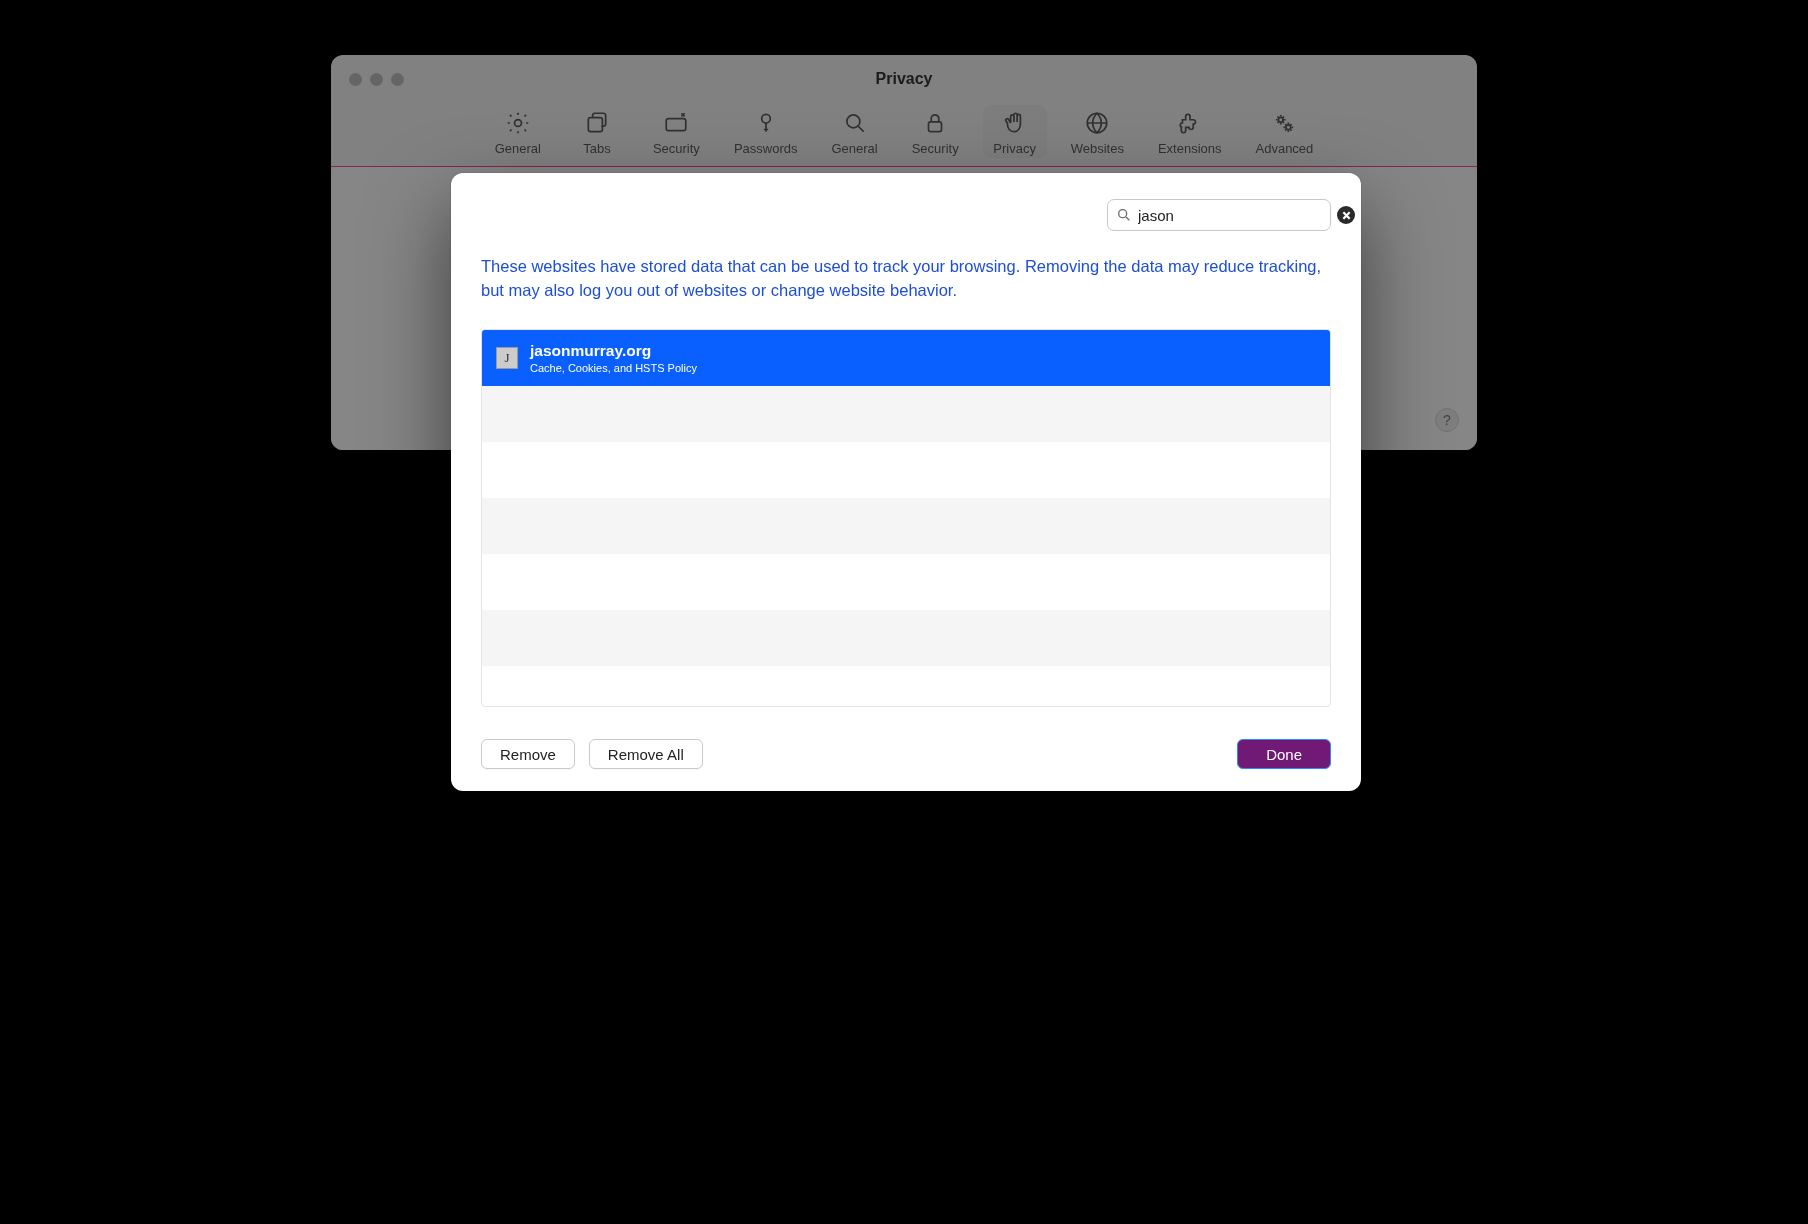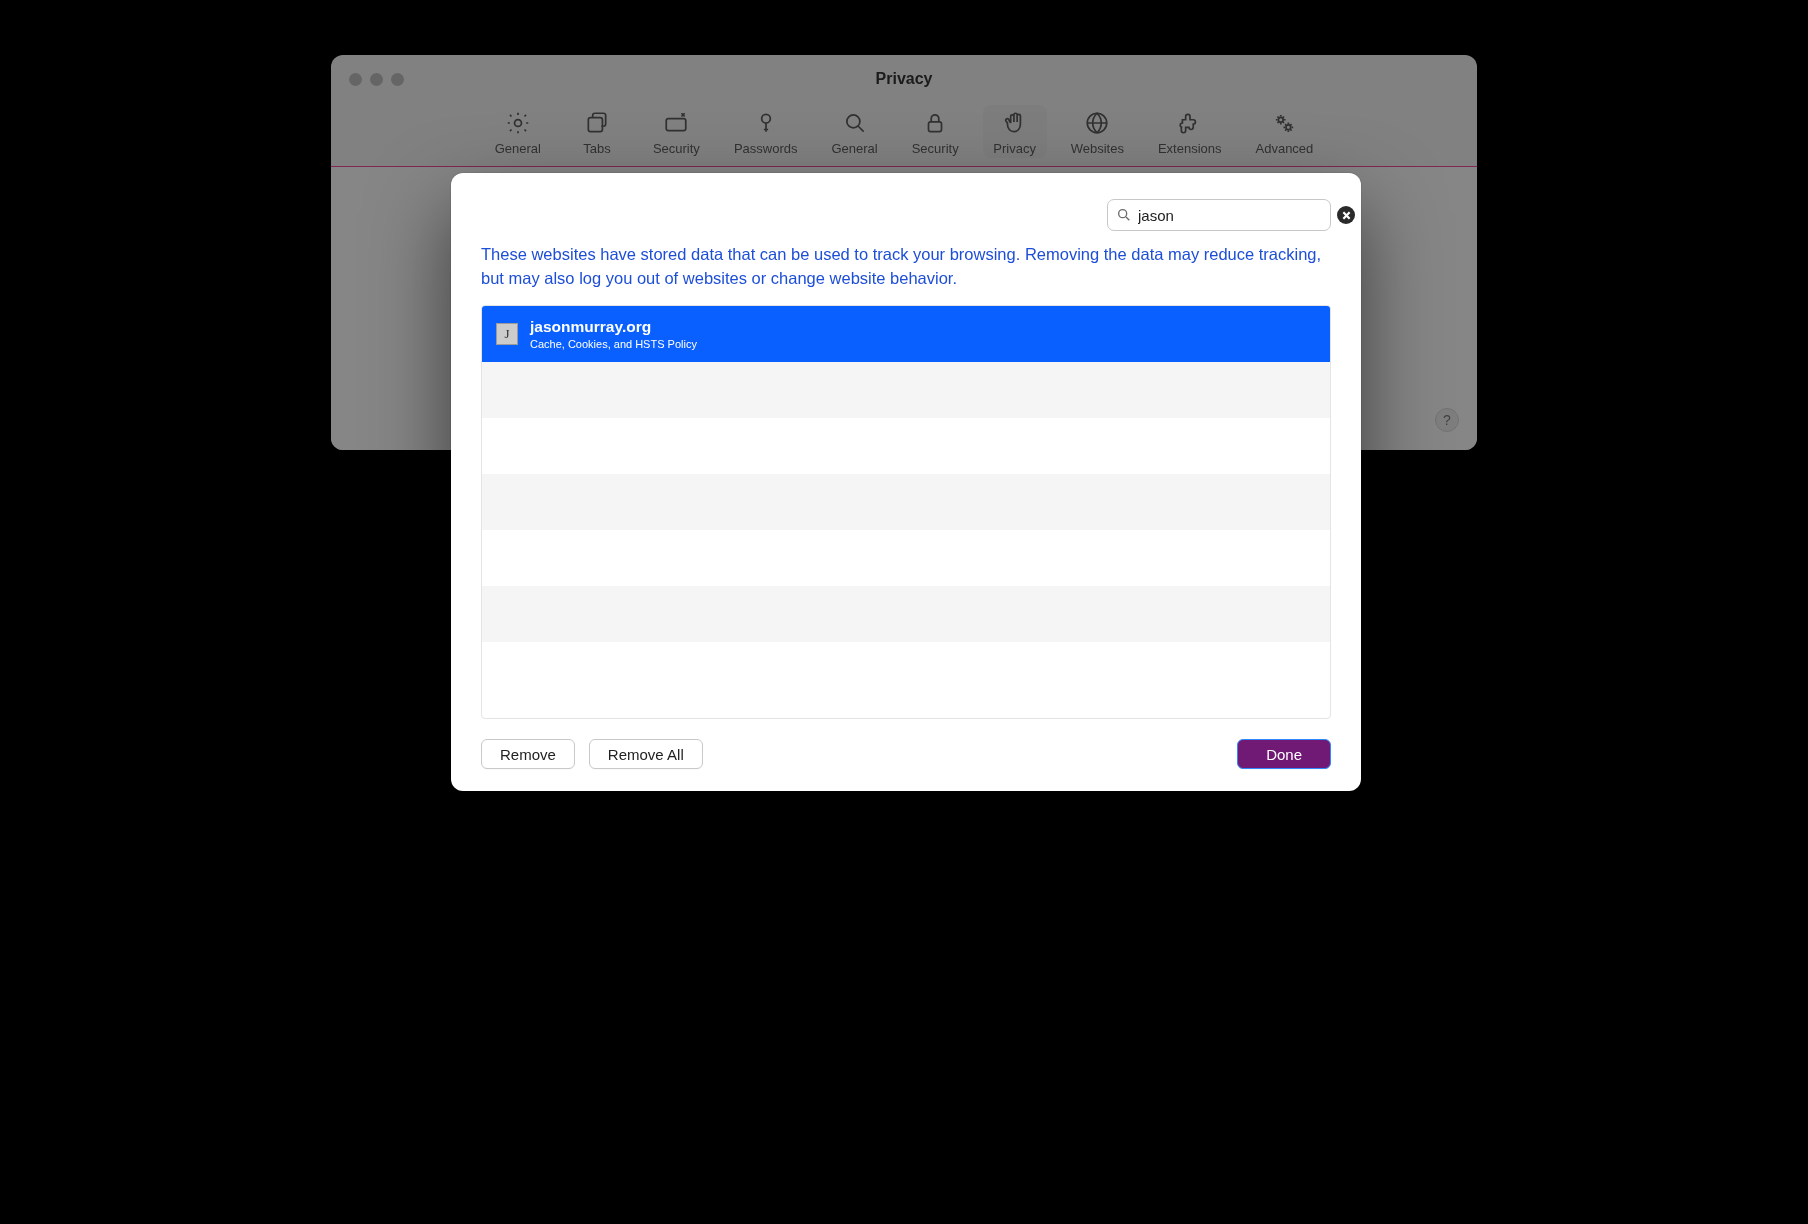--- a/index.html
+++ b/index.html
@@ -100,20 +100,21 @@
       top: 118px;
       left: 120px;
       width: 910px;
       height: 618px;
       background: #fff;
       border-radius: 12px;
       box-shadow: 0 35px 80px rgba(0,0,0,0.55), 0 0 0 1px rgba(0,0,0,0.06);
       padding: 26px 30px 22px 30px;
       display: flex;
       flex-direction: column;
+      gap: 12px;
     }
     .search-row {
       display: flex;
       justify-content: flex-end;
       margin-bottom: 12px;
     }
     .search-box {
       display: flex;
       align-items: center;
       width: 224px;

